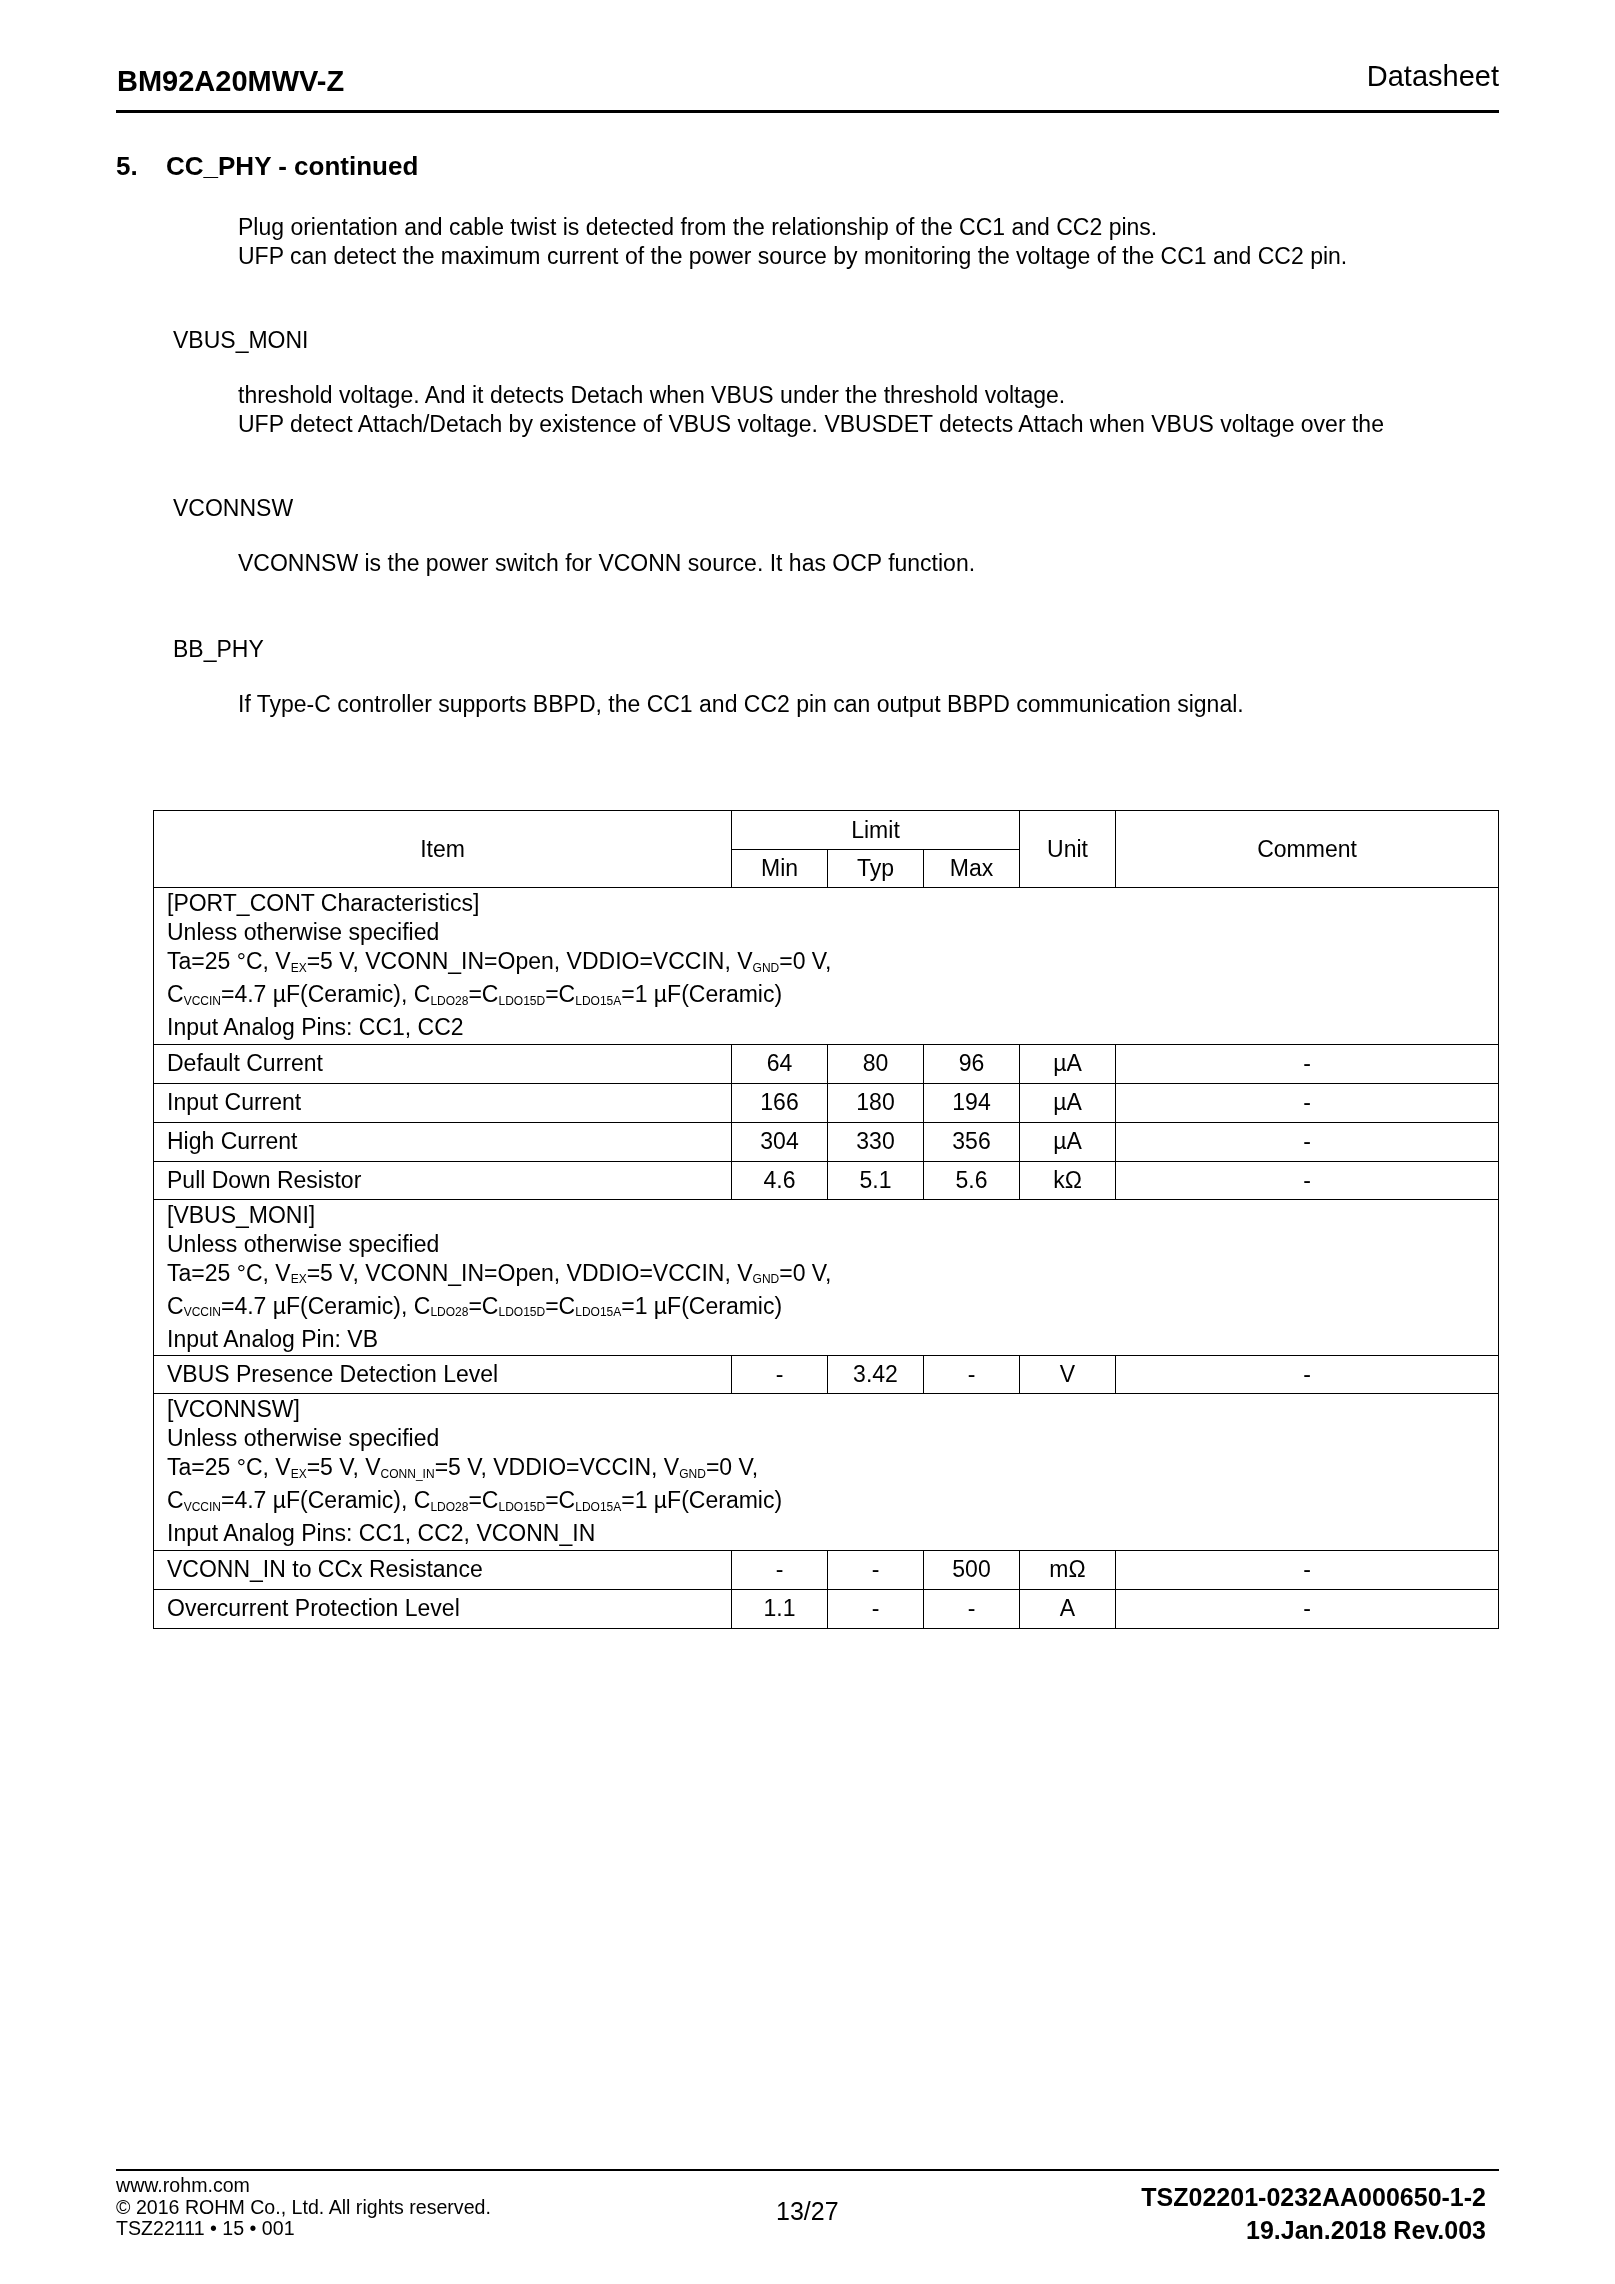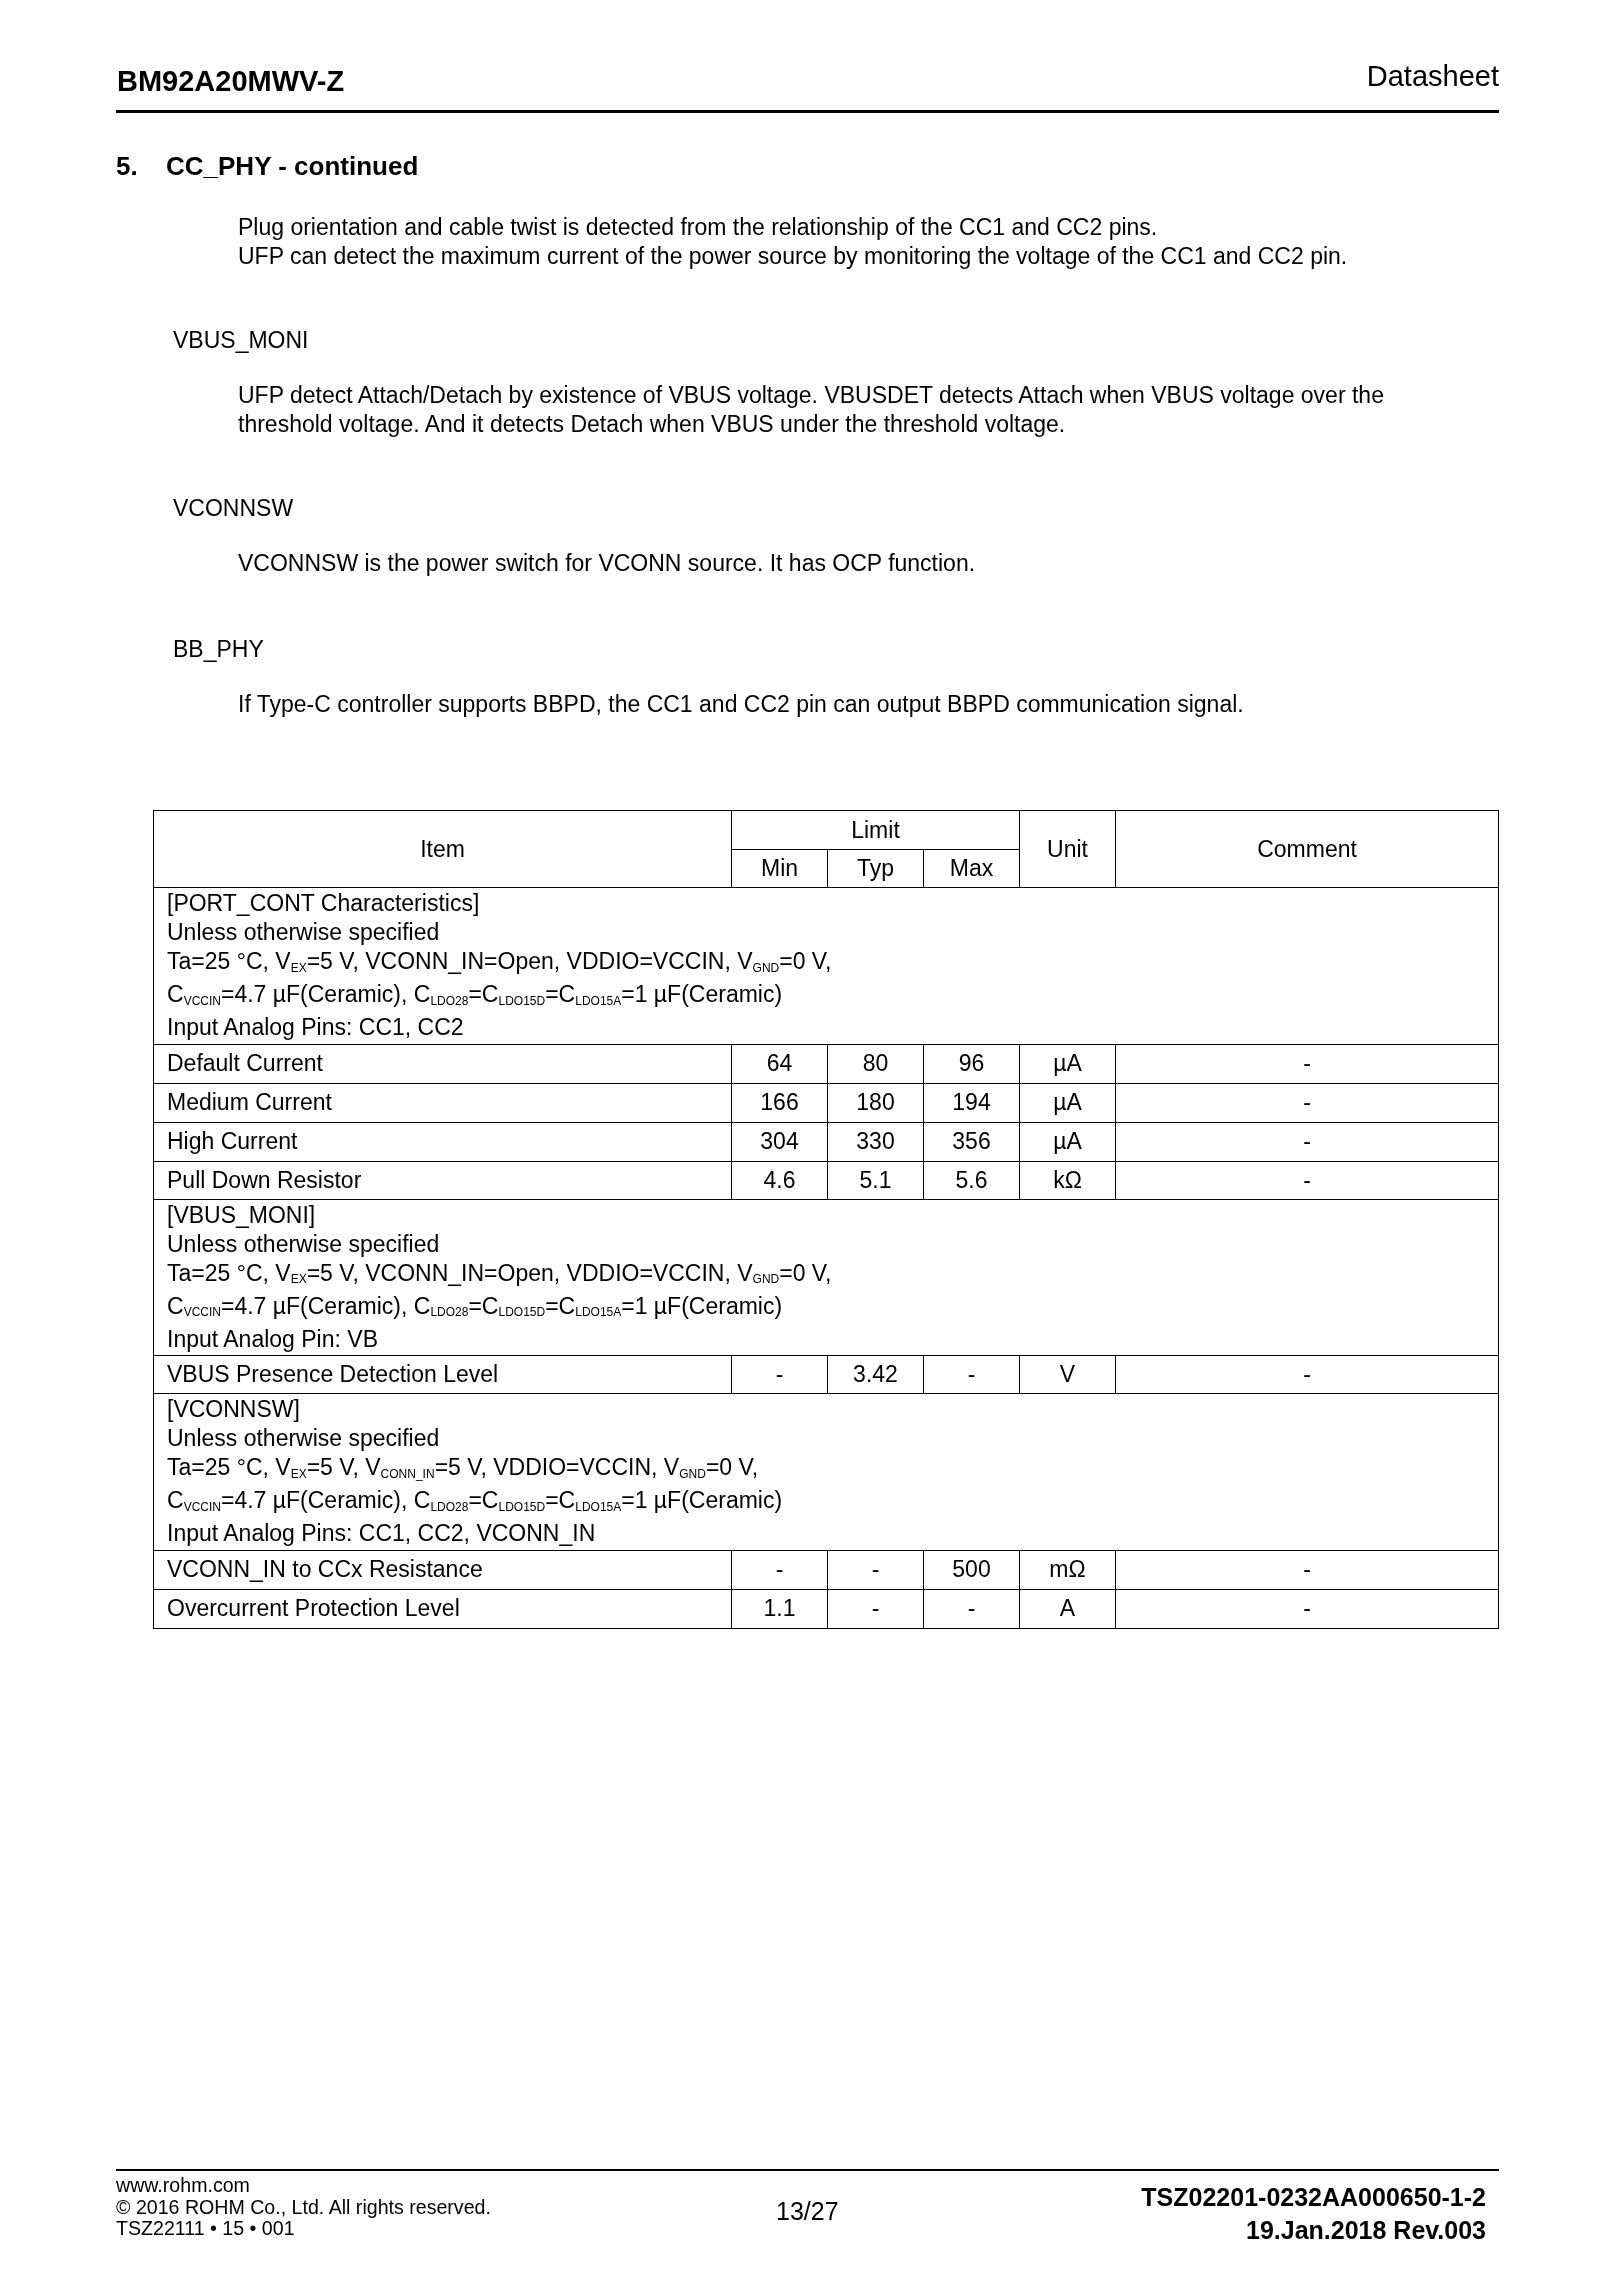--- a/index.html
+++ b/index.html
@@ -39,22 +39,22 @@
   <span class="num">5.</span><span>CC_PHY - continued</span>
 </div>
 
 <div class="abs para p-indent" style="top:213px;">
   <div>Plug orientation and cable twist is detected from the relationship of the CC1 and CC2 pins.</div>
   <div>UFP can detect the maximum current of the power source by monitoring the voltage of the CC1 and CC2 pin.</div>
 </div>
 
 <div class="abs sub-indent" style="top:327px;">VBUS_MONI</div>
 <div class="abs para p-indent" style="top:381px;">
+  <div>threshold voltage. And it detects Detach when VBUS under the threshold voltage.</div>
   <div>UFP detect Attach/Detach by existence of VBUS voltage. VBUSDET detects Attach when VBUS voltage over the</div>
-  <div>threshold voltage. And it detects Detach when VBUS under the threshold voltage.</div>
 </div>
 
 <div class="abs sub-indent" style="top:495px;">VCONNSW</div>
 <div class="abs para p-indent" style="top:549px;">VCONNSW is the power switch for VCONN source. It has OCP function.</div>
 
 <div class="abs sub-indent" style="top:636px;">BB_PHY</div>
 <div class="abs para p-indent" style="top:690px;">If Type-C controller supports BBPD, the CC1 and CC2 pin can output BBPD communication signal.</div>
 
 <table class="spec">
   <colgroup>
@@ -89,21 +89,21 @@
   </tr>
   <tr style="height:39px;">
     <td class="item">Default Current</td>
     <td class="num">64</td>
     <td class="num">80</td>
     <td class="num">96</td>
     <td class="num">µA</td>
     <td class="num">-</td>
   </tr>
   <tr style="height:39px;">
-    <td class="item">Medium Current</td>
+    <td class="item">Input Current</td>
     <td class="num">166</td>
     <td class="num">180</td>
     <td class="num">194</td>
     <td class="num">µA</td>
     <td class="num">-</td>
   </tr>
   <tr style="height:39px;">
     <td class="item">High Current</td>
     <td class="num">304</td>
     <td class="num">330</td>

